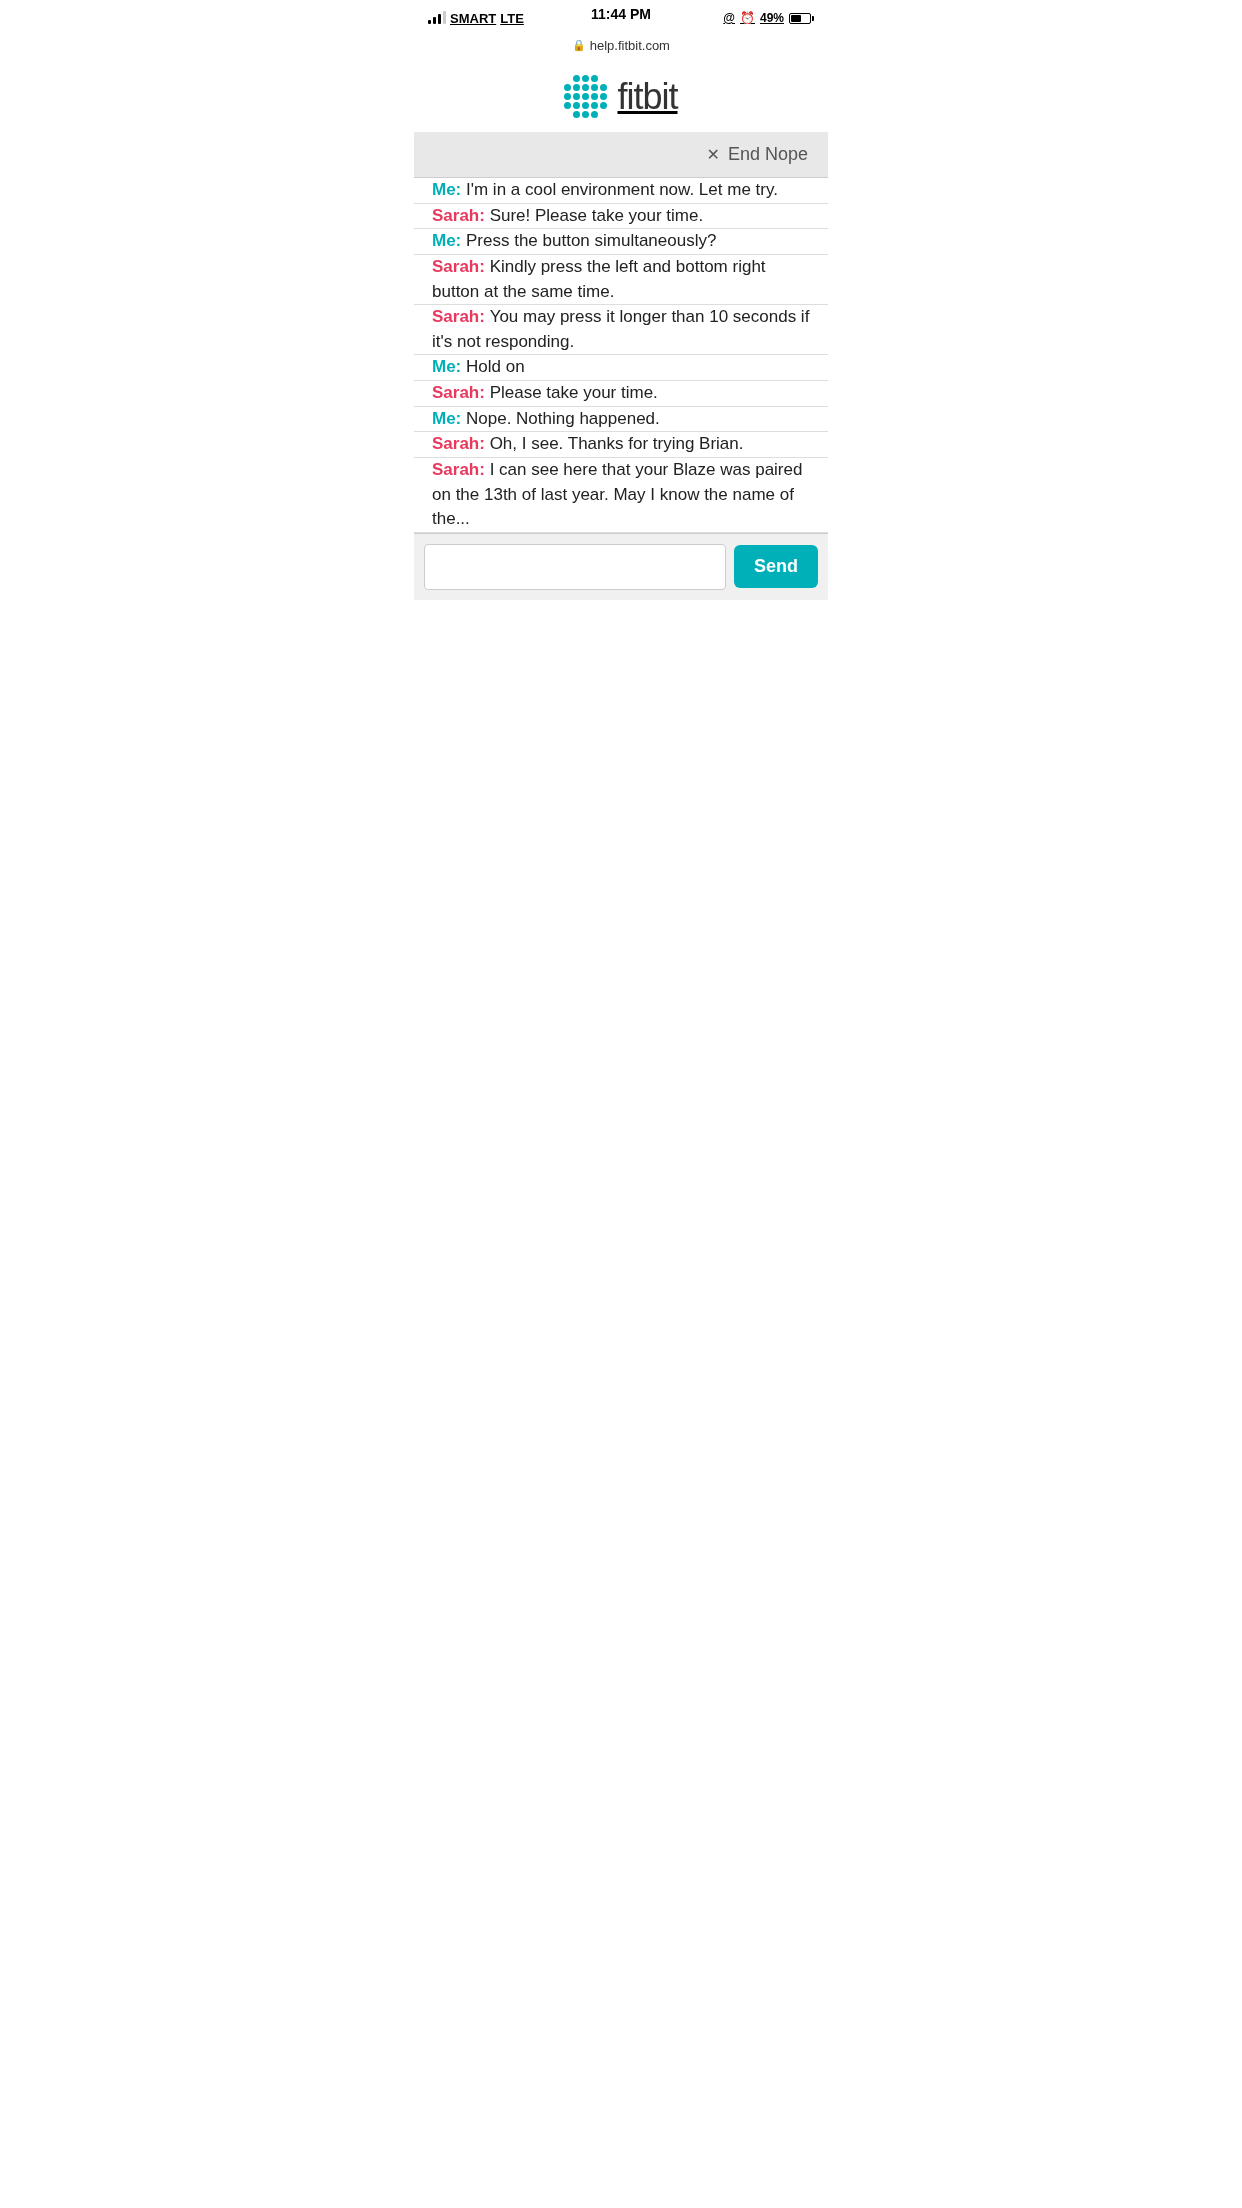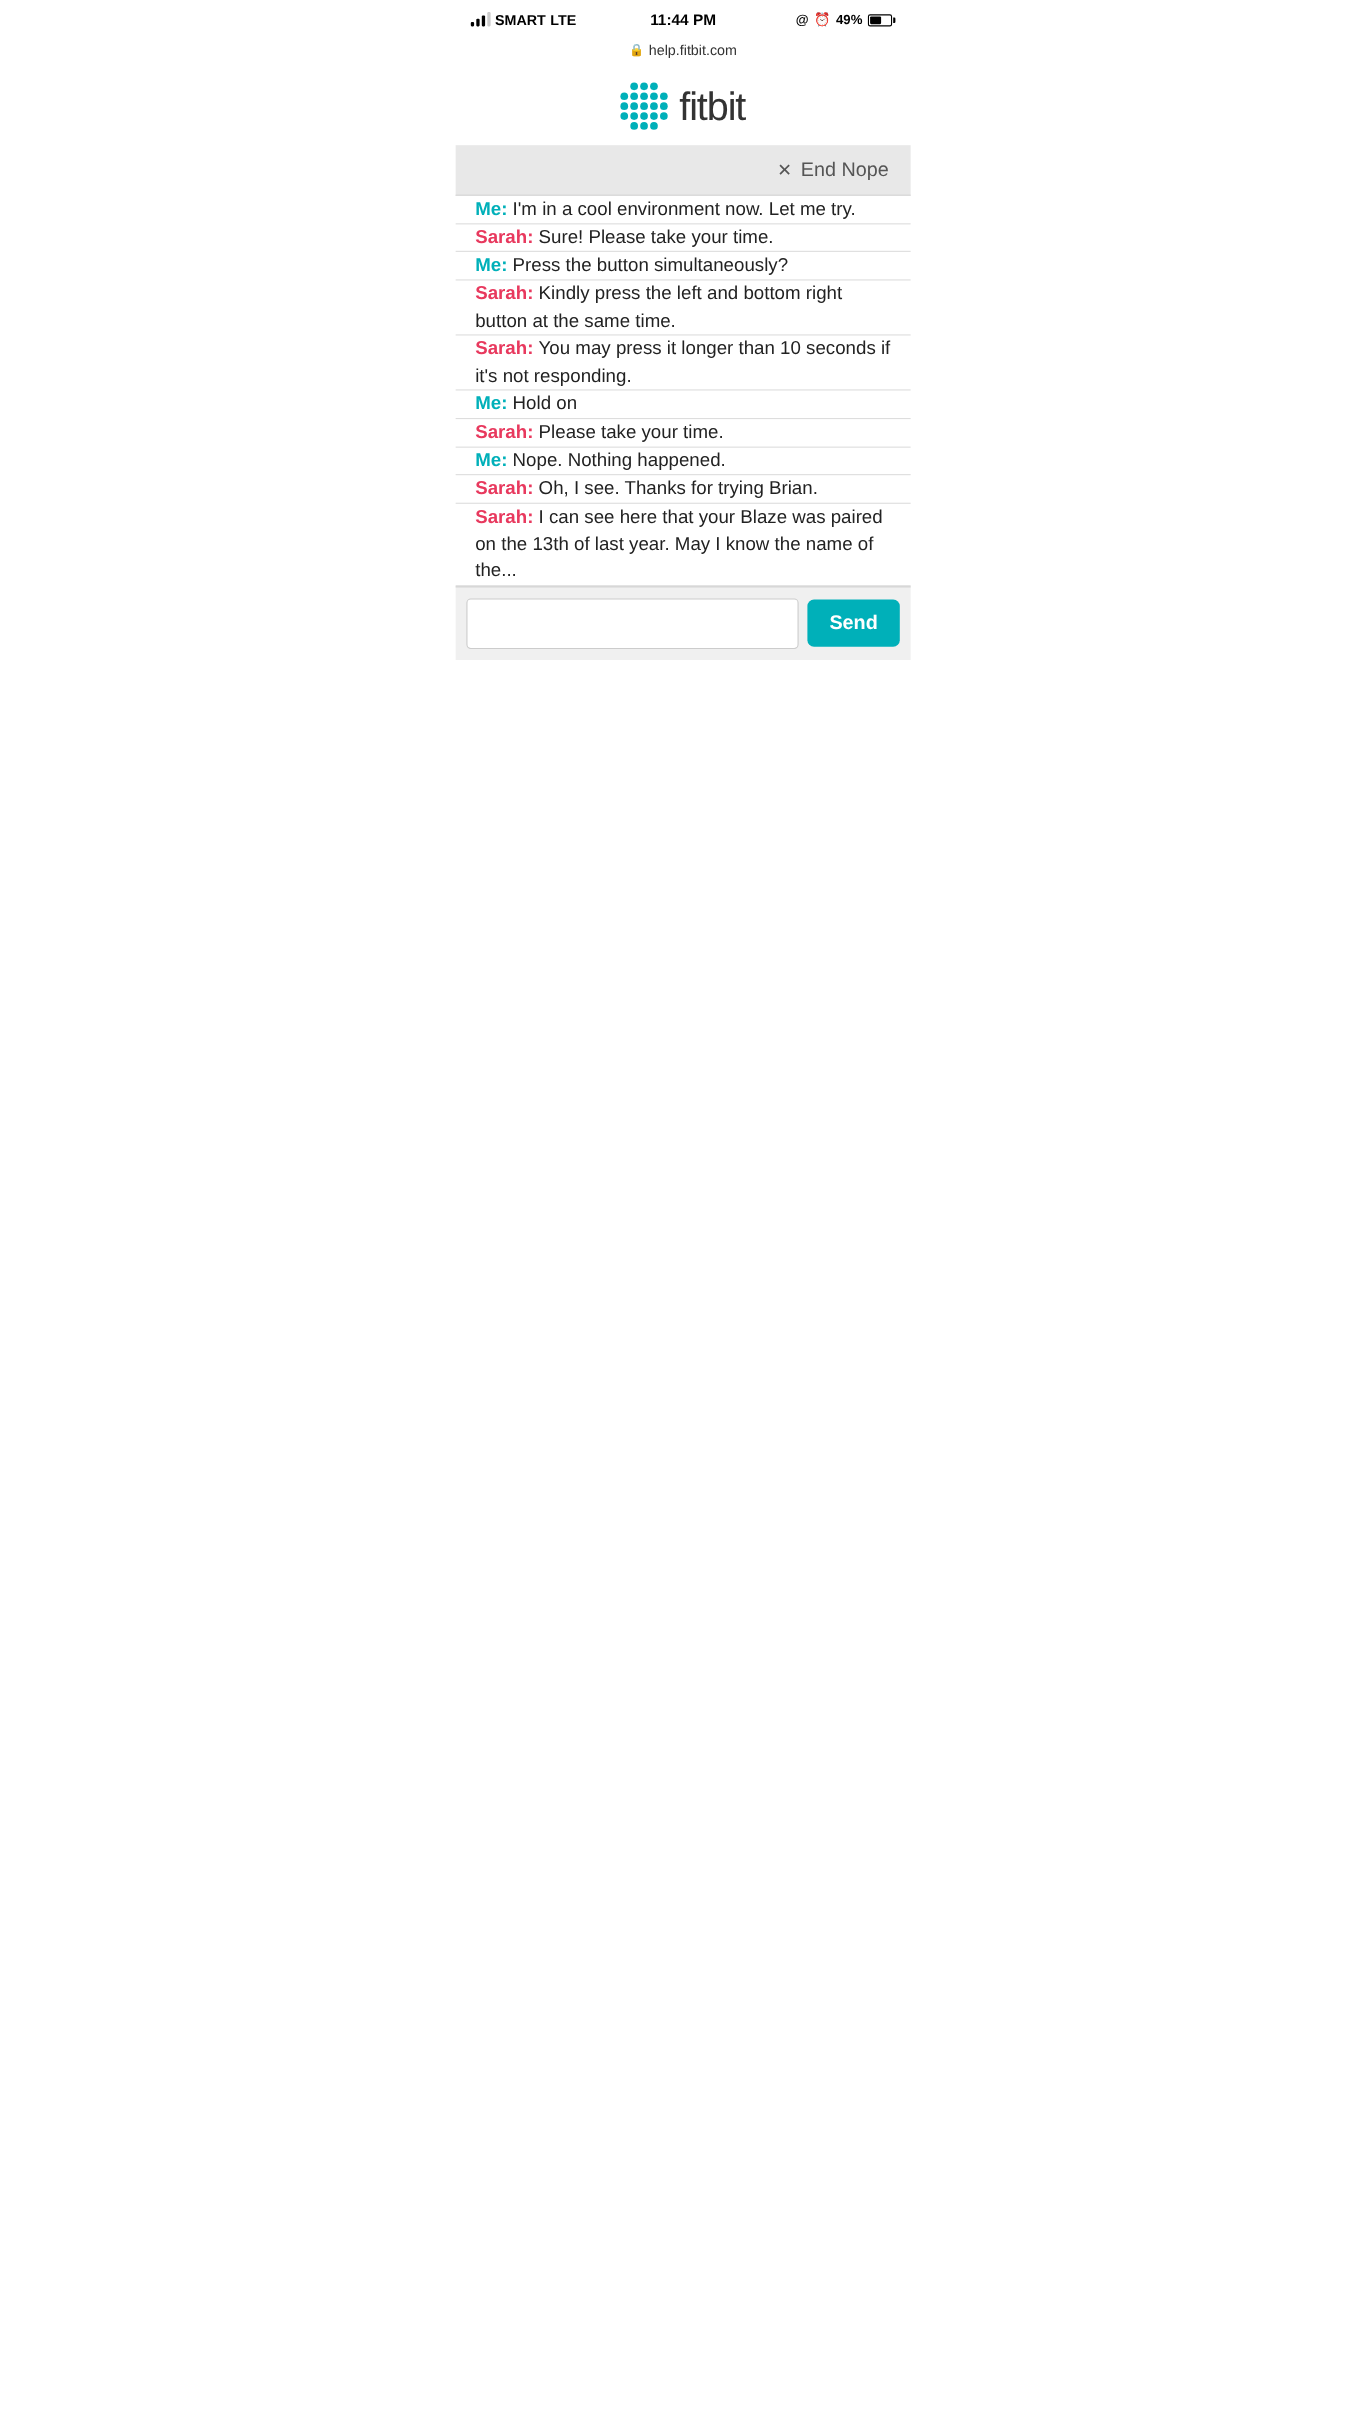--- a/index.html
+++ b/index.html
@@ -10,27 +10,27 @@
       background: #fff;
       max-width: 414px;
       margin: 0 auto;
       font-size: 16px;
     }
 
     
     .status-bar {
       background: #fff;
       display: flex;
-      align-items: center;
       justify-content: space-between;
       padding: 6px 14px 4px;
       font-size: 13px;
       font-weight: 600;
       color: #000;
       height: 34px;
+      text-decoration: underline;
     }
     .status-left {
       display: flex;
       align-items: center;
       gap: 4px;
     }
     .signal-bars {
       display: flex;
       align-items: flex-end;
       gap: 2px;
@@ -94,20 +94,21 @@
     }
     .lock-icon { font-size: 11px; color: #555; }
 
     
     .fitbit-header {
       background: #fff;
       padding: 16px 10px 14px;
       display: flex;
       align-items: center;
       justify-content: center;
+      text-decoration: underline;
     }
     .fitbit-logo {
       display: flex;
       align-items: center;
       gap: 10px;
     }
     .fitbit-dots {
       display: grid;
       grid-template-columns: repeat(5, 7px);
       grid-template-rows: repeat(5, 7px);

